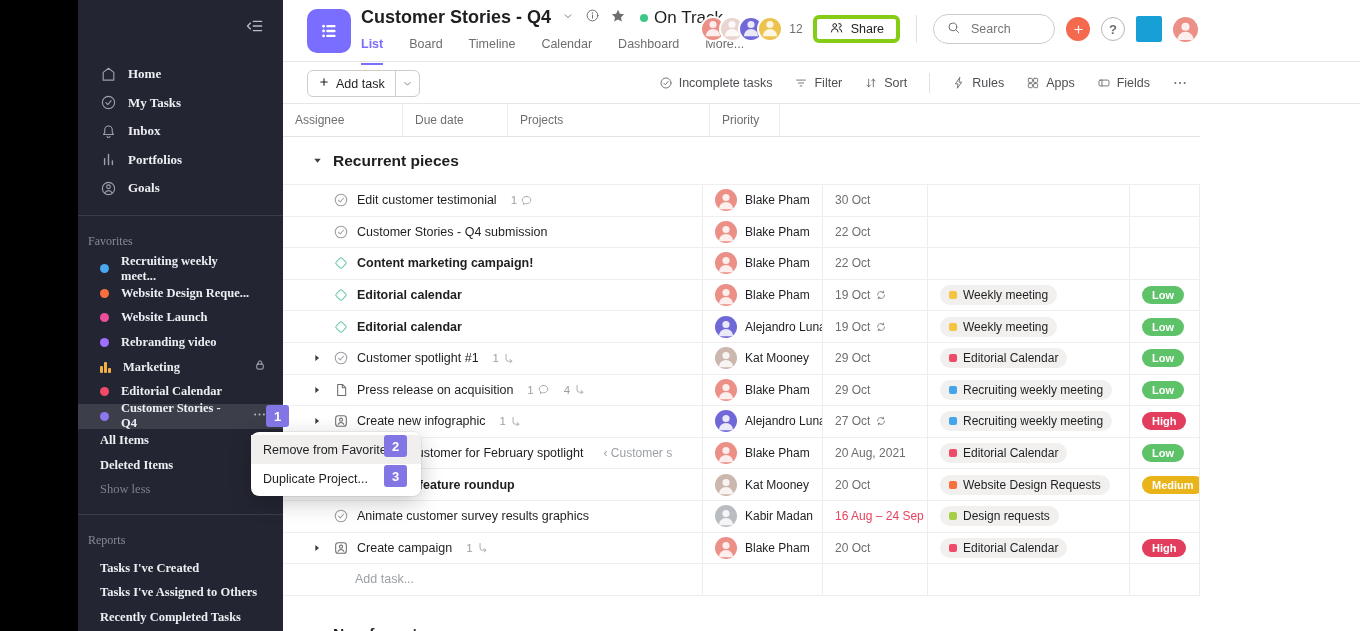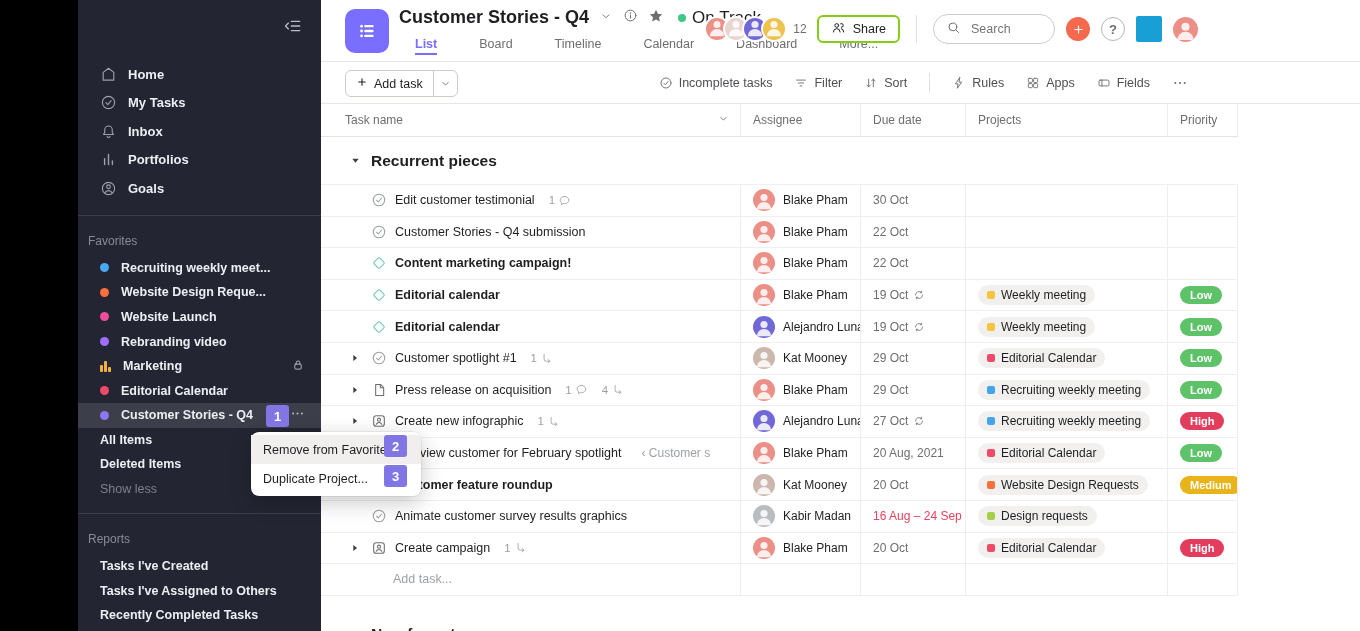--- a/index.html
+++ b/index.html
@@ -1,21 +1,21 @@
 <!DOCTYPE html>
 <html><head>
 <meta charset="utf-8">
 <style>
   html,body{margin:0;padding:0;background:#000;}
   *{box-sizing:border-box;}
   .stage{position:relative;width:1360px;height:631px;background:#000;overflow:hidden;
          font-family:"Liberation Sans","DejaVu Sans",sans-serif;display:flex;}
   .gutter{width:78px;flex:none;}
   
-  .sidebar{width:243px;flex:none;background:#232632;color:#e9eaee;position:relative;}
+  .sidebar{width:205px;flex:none;background:#232632;color:#e9eaee;position:relative;font-family:Liberation Serif, serif;}
   .collapse{position:absolute;top:16px;right:18px;color:#b9bcc5;}
   .side-nav{margin-top:60px;}
   .nav-it{display:flex;align-items:center;gap:11px;height:28.5px;padding-left:22px;
           font-size:13px;font-weight:700;color:#eceef2;cursor:pointer;}
   .nav-it .ic{color:#9ba0ab;}
   .side-div{height:1px;background:#3a3d49;margin:12px 0 0 0;}
   .side-label{color:#878b96;font-size:12px;padding:18px 0 8px 10px;}
   .fav-it{display:flex;align-items:center;gap:12px;height:24.6px;padding:0 16px 0 22px;
           font-size:12.5px;font-weight:700;color:#eceef2;cursor:pointer;}
   .fav-it.active{background:#3c3f4a;}
@@ -36,28 +36,28 @@
   .appicon{position:absolute;left:24px;top:9px;width:44px;height:44px;border-radius:10px;background:#796eff;
            display:flex;align-items:center;justify-content:center;}
   .titleblock{position:absolute;left:78px;top:7px;}
   .titlerow{display:flex;align-items:center;gap:10px;}
   .ptitle{font-size:18px;font-weight:700;color:#1e1f21;}
   .titlerow .ic{color:#6d6e6f;}
   .star{color:#7a6fe0;}
   .ontrack{display:flex;align-items:center;gap:6px;font-size:17px;color:#1e1f21;margin-left:4px;}
   .ontrack .dot{width:8px;height:8px;border-radius:50%;background:#3ec786;}
   .tabs{display:flex;gap:26px;margin-top:9px;font-size:12.5px;color:#6d6e6f;}
-  .tab{padding-bottom:2px;cursor:pointer;margin-left:16px;}
+  .tab{padding-bottom:12px;cursor:pointer;}
   .tab.active{color:#796eff;border-bottom:2px solid #796eff;font-weight:700;}
   .top-right{position:absolute;right:162px;top:14px;display:flex;align-items:center;}
   .mstack{display:flex;align-items:center;}
   .mstack .avatar{width:26px;height:26px;margin-left:-7px;border:2px solid #fff;}
   .mstack .avatar:first-child{margin-left:0;}
   .mcount{font-size:12px;color:#6d6e6f;margin:0 10px 0 6px;}
-  .sharebtn{display:flex;align-items:center;gap:7px;height:28px;padding:0 12px;border:2px solid #84cc16;
+  .sharebtn{display:flex;align-items:center;gap:7px;height:28px;padding:0 12px;border:4px solid #84cc16;
             border-radius:6px;font-size:12.5px;color:#1e1f21;cursor:pointer;background:#fff;}
   .vdiv{width:1px;height:28px;background:#e3e0dd;margin:0 16px;}
   .searchpill{display:flex;align-items:center;gap:8px;width:122px;height:30px;border:1px solid #cfcbc8;
               border-radius:999px;padding:0 12px;color:#6d6e6f;}
   .searchpill input{border:none;outline:none;width:70px;font-size:12.5px;color:#1e1f21;background:transparent;
                     font-family:inherit;}
   .roundbtn{width:24px;height:24px;border-radius:50%;display:flex;align-items:center;justify-content:center;
             margin-left:11px;cursor:pointer;flex:none;}
   .plusbtn{background:#f56a4f;color:#fff;}
   .helpbtn{border:1.5px solid #b8b5b2;color:#6d6e6f;font-size:13px;font-weight:700;}
@@ -494,23 +494,20 @@
           <span class="tool-it">
             <svg class="ic" width="16" height="16" style="" viewBox="0 0 24 24" fill="none" stroke="currentColor" stroke-width="1.6" stroke-linecap="round" stroke-linejoin="round">
               <use href="#i-dots"></use>
             </svg>
           </span>
         </div>
     </div>
 
     <div class="table">
       <div class="thead">
-          <div class="th c0">Task name<span class="hchev"><svg class="ic" width="13" height="13" style="" viewBox="0 0 24 24" fill="none" stroke="currentColor" stroke-width="1.6" stroke-linecap="round" stroke-linejoin="round">
-                <use href="#i-chev-down"></use>
-              </svg></span></div>
           <div class="th c1">Assignee</div>
           <div class="th c2">Due date</div>
           <div class="th c3">Projects</div>
           <div class="th c4">Priority</div>
         </div>
       <div>
           <div class="secrow">
             <svg class="ic" width="11" height="11" style="" viewBox="0 0 24 24" fill="none" stroke="currentColor" stroke-width="1.6" stroke-linecap="round" stroke-linejoin="round">
               <use href="#i-caret-d"></use>
             </svg>

